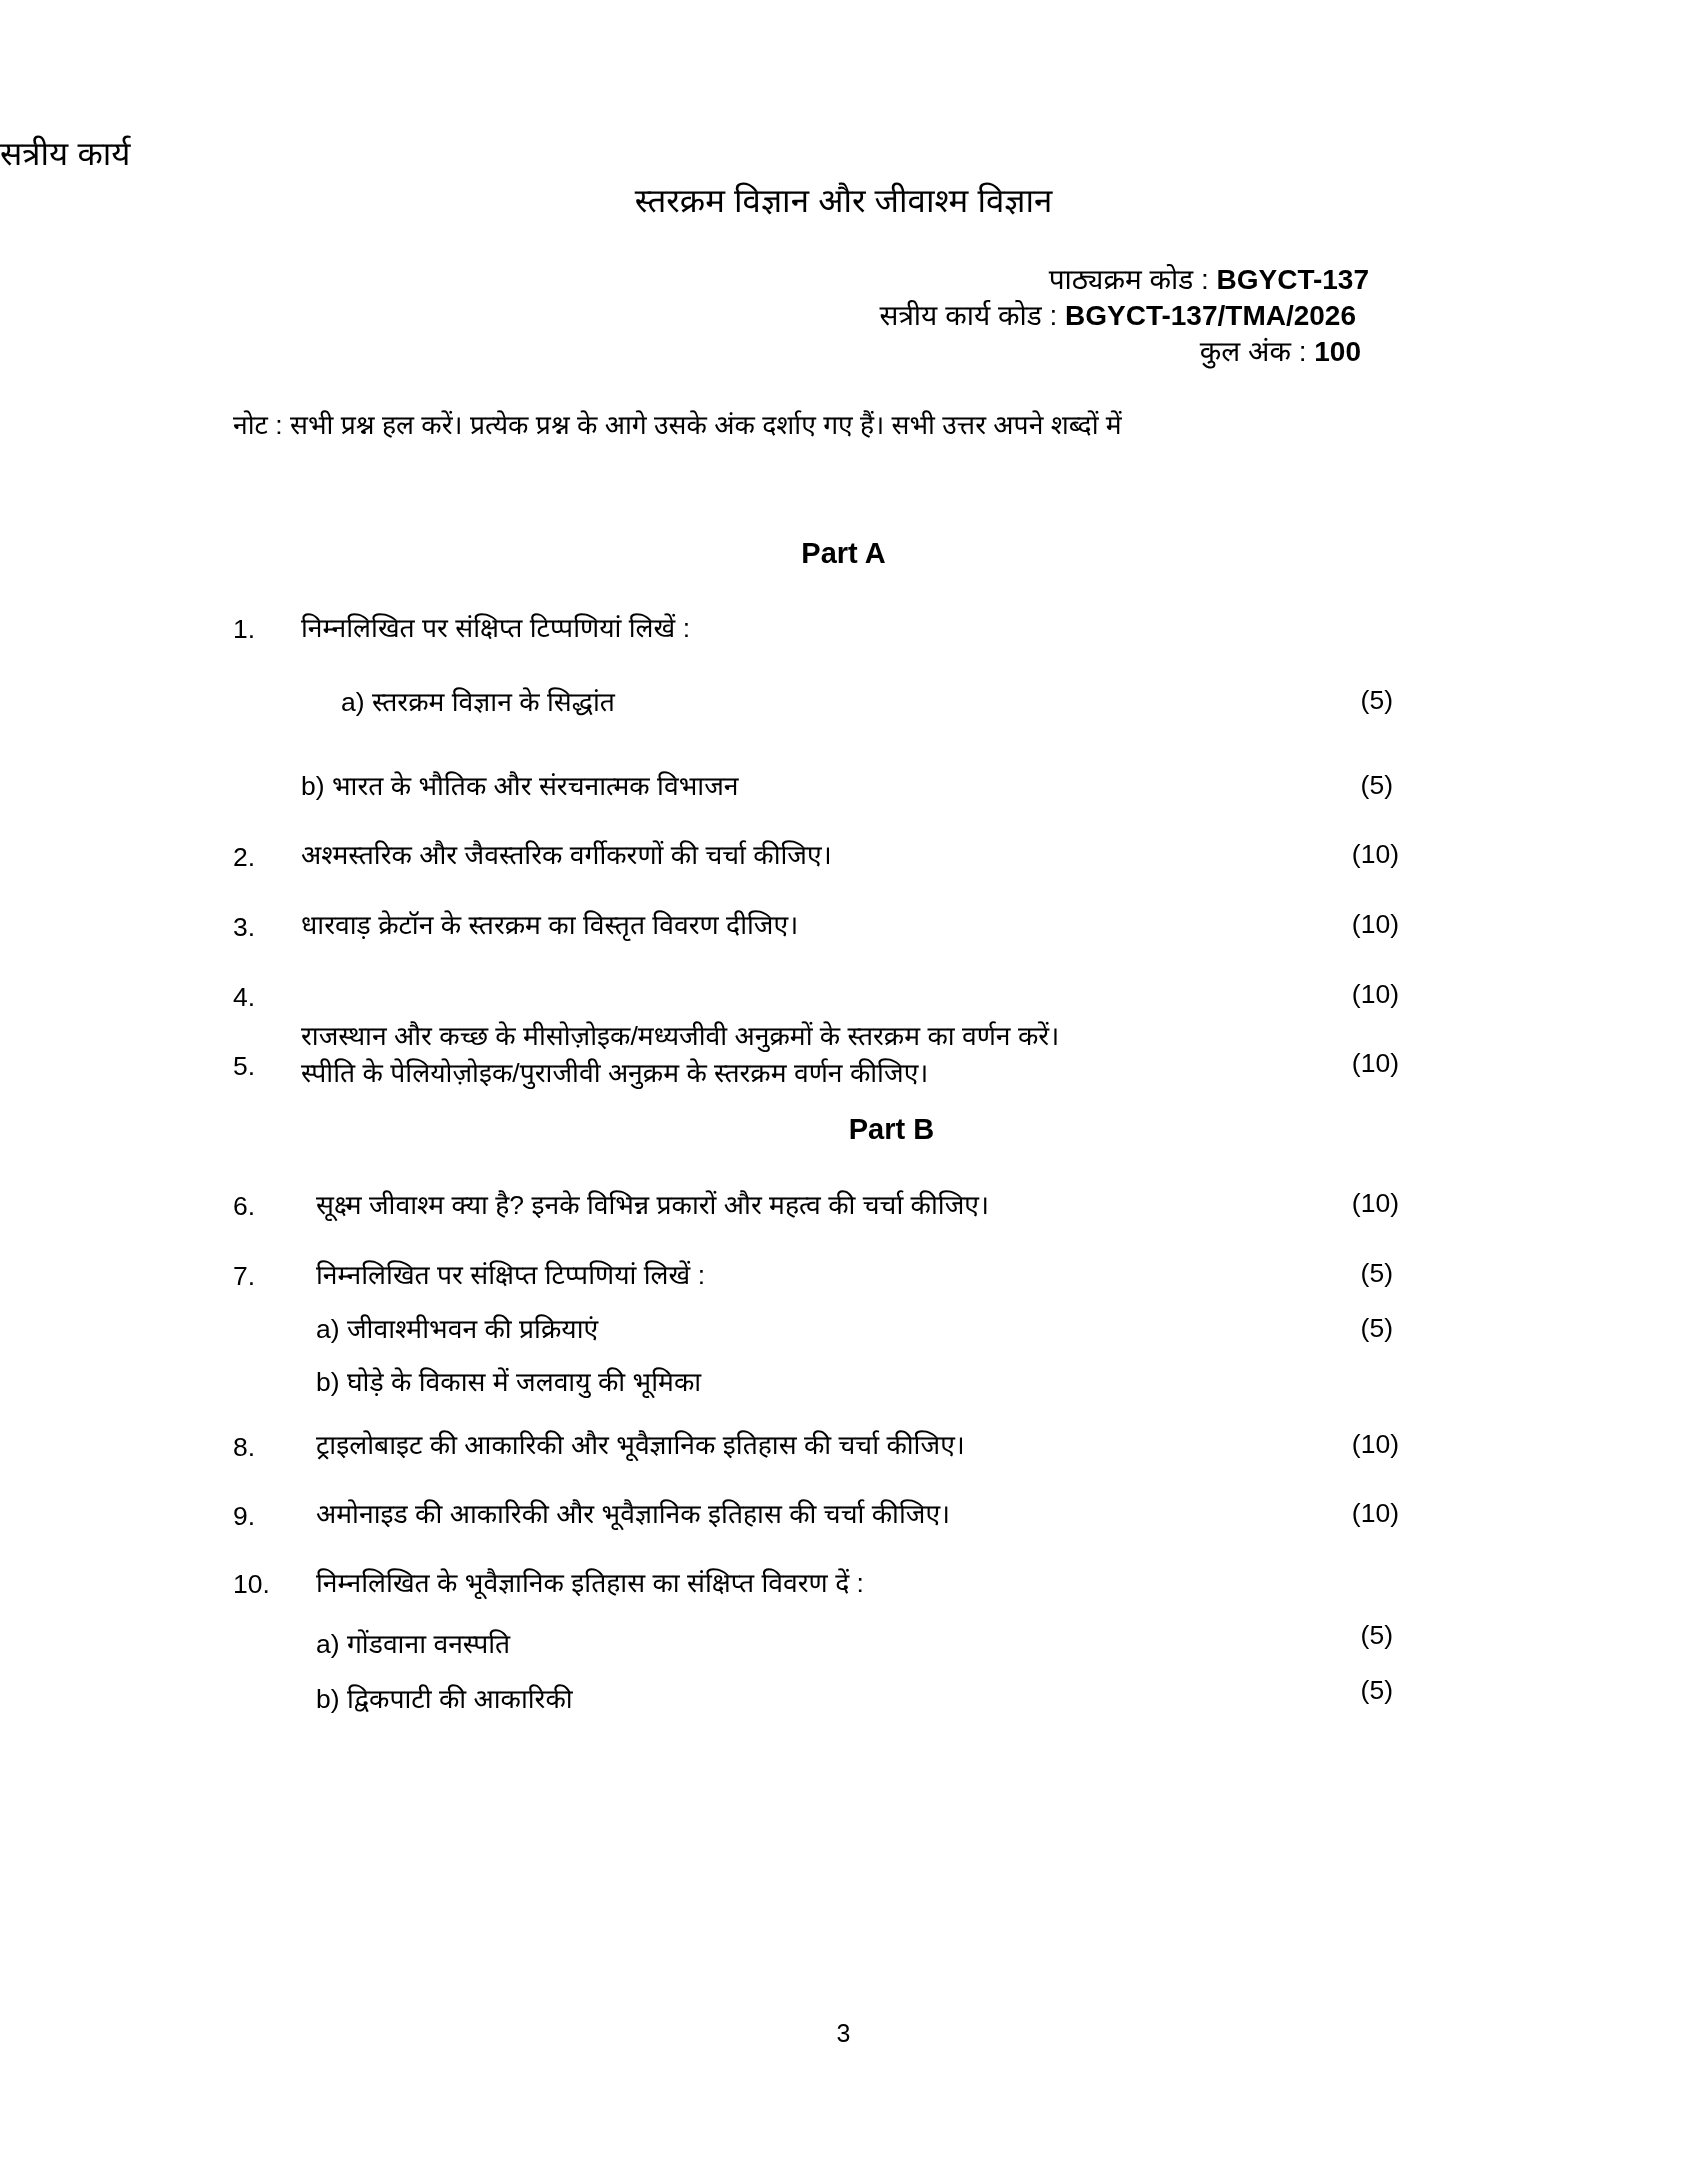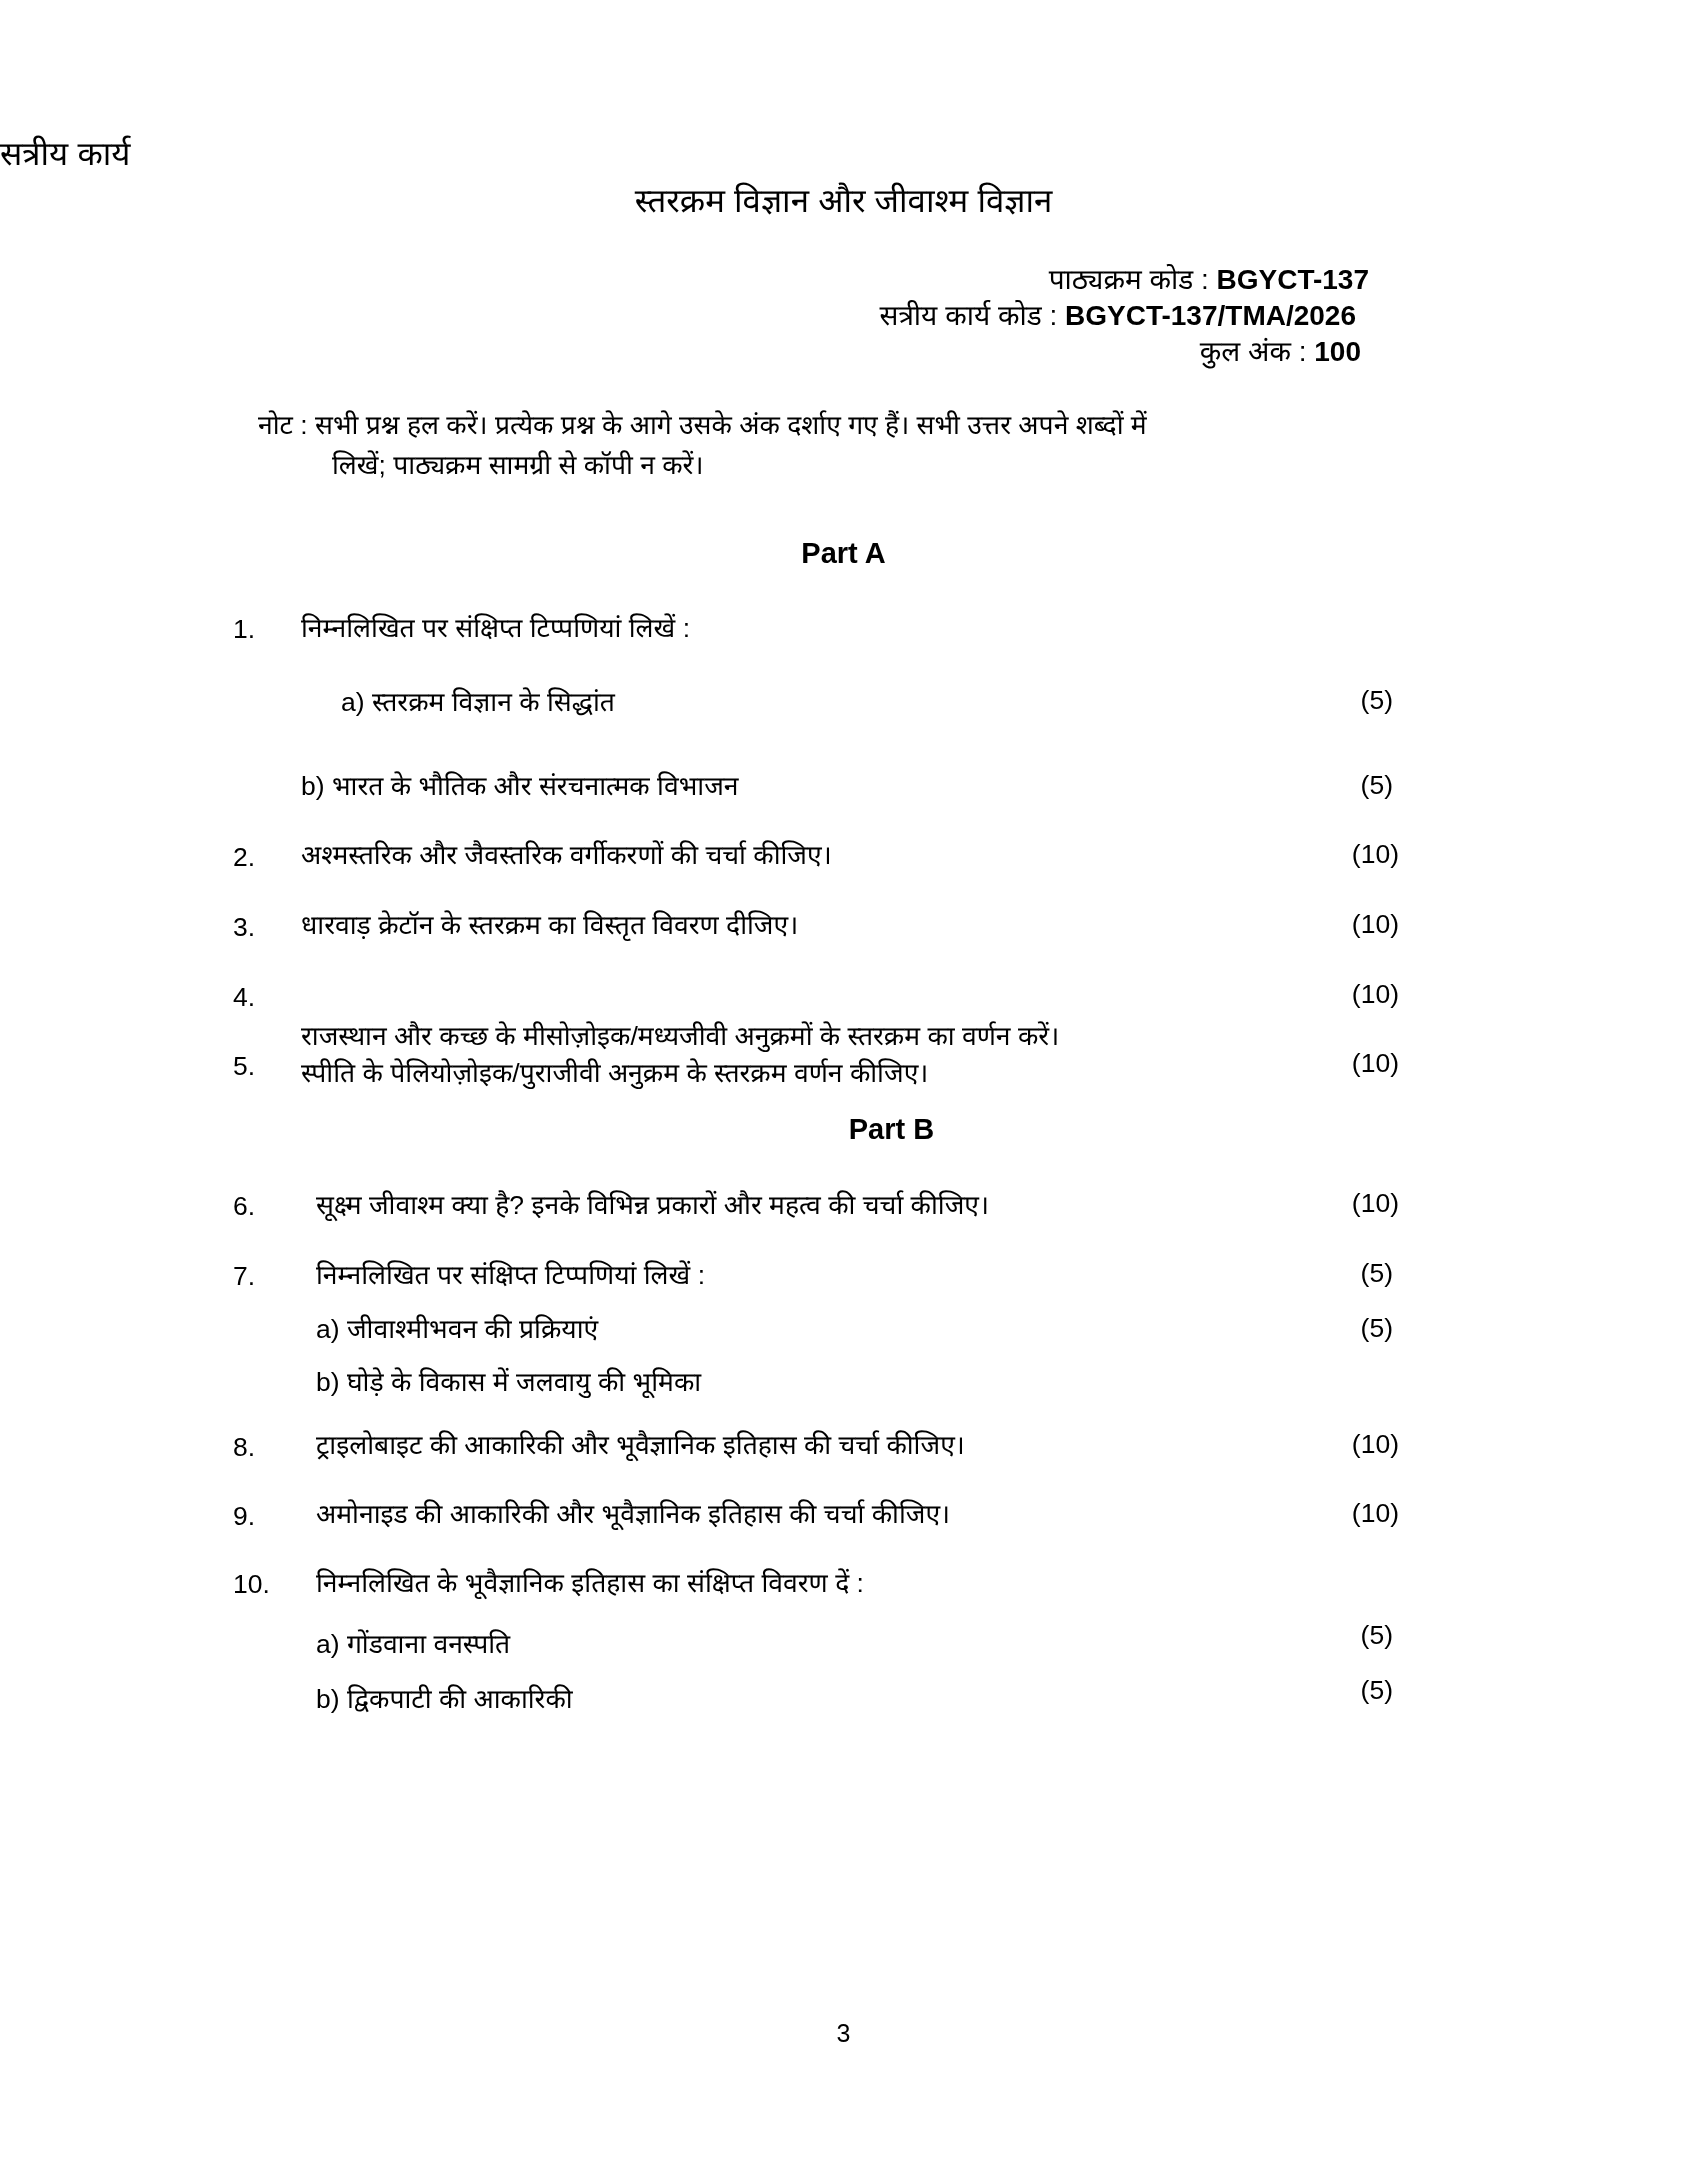--- a/index.html
+++ b/index.html
@@ -5,21 +5,21 @@
   html, body { margin: 0; padding: 0; background: #ffffff; }
   body {
     width: 1687px; height: 2183px; position: relative; overflow: hidden;
     font-family: "Liberation Sans", "DejaVu Sans", sans-serif; color: #000;
   }
   .abs { position: absolute; white-space: nowrap; }
   .title1 { top: 130px; left: 0; width: 1466px; text-align: left; font-size: 33px; }
   .title2 { top: 177px; left: 0; width: 1687px; text-align: center; font-size: 33px; }
   .meta { right: 318px; font-size: 28px; text-align: right; }
   .meta b { font-weight: bold; }
-  .note { left: 233px; top: 405px; font-size: 26.5px; line-height: 40px; white-space: normal; width: 1178px; margin-left: 25px; }
+  .note { left: 233px; top: 405px; font-size: 26.5px; line-height: 40px; white-space: normal; width: 1178px; }
   .note .cont { display: block; padding-left: 74px; }
   .part { left: 0; width: 1687px; text-align: center; font-size: 29px; font-weight: bold; text-decoration-thickness: 3.3px; text-underline-offset: 5.3px; }
   .qnum { left: 233px; font-size: 26.5px; }
   .qtext { font-size: 26.5px; }
   .marks { font-size: 26.5px; text-align: right; }
   .pagenum { top: 2019px; left: 0; width: 1687px; text-align: center; font-size: 25px; }
 </style>
 </head>
 <body>
 
@@ -34,21 +34,20 @@
   <span>सत्रीय कार्य कोड :</span>
   <b>BGYCT-137/TMA/2026</b>
 </div>
 <div class="abs meta" style="top:331px; right:326px;">
   <span>कुल अंक :</span>
   <b>100</b>
 </div>
 
 <div class="abs note">
   <span>नोट : सभी प्रश्न हल करें। प्रत्येक प्रश्न के आगे उसके अंक दर्शाए गए हैं। सभी उत्तर अपने शब्दों में</span>
-  <span class="cont">लिखें; पाठ्यक्रम सामग्री से कॉपी न करें।</span>
 </div>
 
 <div class="abs part" style="top:537px;">Part A</div>
 
 <div class="abs qnum" style="top:614px;">1.</div>
 <div class="abs qtext" style="top:609px; left:301px;">निम्नलिखित पर संक्षिप्त टिप्पणियां लिखें :</div>
 <div class="abs qtext" style="top:683px; left:301px;margin-left:40px;">a) स्तरक्रम विज्ञान के सिद्धांत</div>
 <div class="abs marks" style="top:685px; right:294px;">(5)</div>
 <div class="abs qtext" style="top:767px; left:301px;">b) भारत के भौतिक और संरचनात्मक विभाजन</div>
 <div class="abs marks" style="top:770px; right:294px;">(5)</div>

